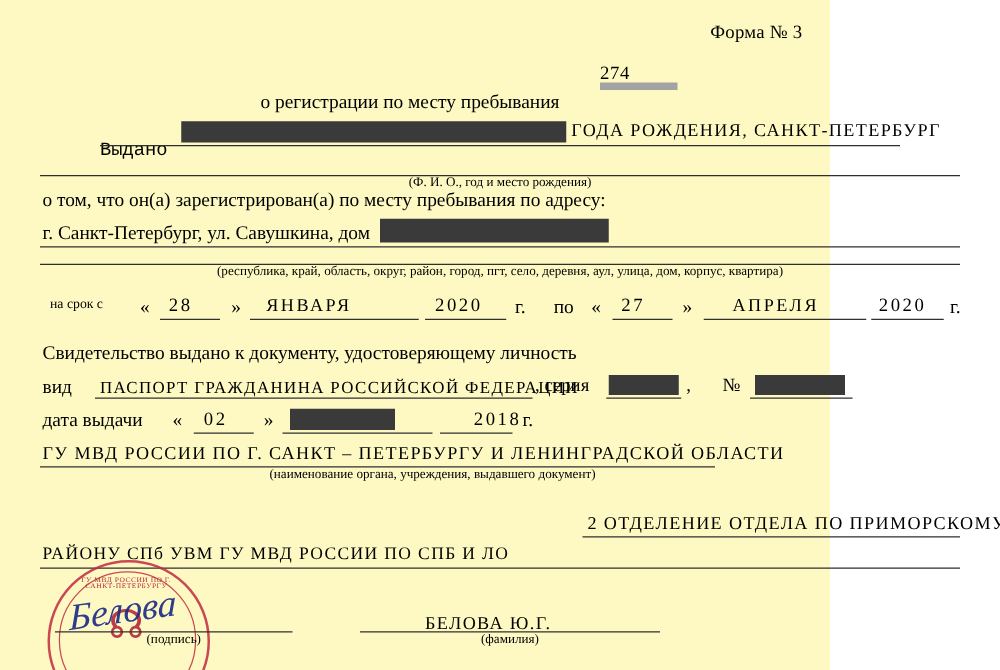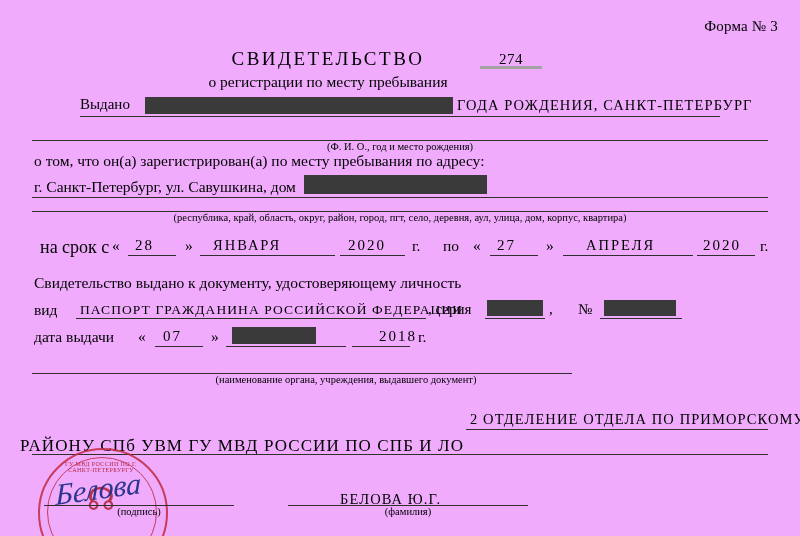--- a/index.html
+++ b/index.html
@@ -9,23 +9,23 @@
   body {
     width: 800px;
     height: 536px;
     background: #ffffff;
     font-family: "Liberation Serif", serif;
     color: #000000;
     overflow: hidden;
   }
   #page {
     position: relative;
-    width: 800px;
+    width: 664px;
     height: 536px;
-    background: #f0abfc;
+    background: #fef9c3;
   }
   .form-no {
     position: absolute;
     top: 18px;
     right: 22px;
     font-size: 15px;
     letter-spacing: 0.2px;
   }
   .title {
     position: absolute;
@@ -45,23 +45,22 @@
   .cert-number {
     position: absolute;
     top: 51px;
     left: 480px;
     font-size: 15px;
     letter-spacing: 0.5px;
   }
   .cert-number .num-rule {
     display: block;
     width: 62px;
-    border-bottom: 3px solid #a3a3a3;
+    border-bottom: 6px solid #a3a3a3;
     height: 15px;
-    text-align: center;
   }
   .subtitle {
     position: absolute;
     top: 73px;
     left: 0;
     width: 800px;
     text-align: center;
     font-size: 15.5px;
   }
   .subtitle-inner {
@@ -155,48 +154,45 @@
     white-space: nowrap;
   }
 </style>
 </head>
 <body>
 
 <div id="page">
 
   <div class="form-no">Форма № 3</div>
 
-  <div class="title">
-    <span class="title-inner">СВИДЕТЕЛЬСТВО</span>
-  </div>
   <div class="cert-number">
     <span class="num-rule">274</span>
   </div>
   <div class="subtitle">
     <span class="subtitle-inner">о регистрации по месту пребывания</span>
   </div>
 
-  <div class="txt" style="left:80px; top:96px;">Выдано</div>
+  <div class="txt" style="left:80px; top:112px;font-family:Liberation Mono, monospace;">Выдано</div>
   <div class="redact" style="left:145px; top:97px; width:308px; height:17px;"></div>
   <div class="txt spaced" style="left:457px; top:97px; font-size:14.5px;">ГОДА РОЖДЕНИЯ, САНКТ-ПЕТЕРБУРГ</div>
   <div class="rule" style="left:80px; top:116px; width:640px;"></div>
 
   <div class="rule" style="left:32px; top:140px; width:736px;"></div>
   <div class="small" style="left:232px; top:141px; width:336px;">(Ф. И. О., год и место рождения)</div>
 
   <div class="txt" style="left:34px; top:152px; font-size:15.5px;">о том, что он(а) зарегистрирован(а) по месту пребывания по адресу:</div>
 
   <div class="txt" style="left:34px; top:178px; font-size:15.5px;">г. Санкт-Петербург, ул. Савушкина, дом</div>
   <div class="redact" style="left:304px; top:175px; width:183px; height:19px;"></div>
   <div class="rule" style="left:32px; top:197px; width:736px;"></div>
 
   <div class="rule" style="left:32px; top:211px; width:736px;"></div>
   <div class="small" style="left:150px; top:212px; width:500px;">(республика, край, область, округ, район, город, пгт, село, деревня, аул, улица, дом, корпус, квартира)</div>
 
-  <div class="txt" style="left:40px; top:237px; font-size:18px;">на срок с</div>
+  <div class="txt" style="left:40px; top:237px; font-size:11px;">на срок с</div>
   <div class="txt" style="left:112px; top:237px; font-size:15.5px;">«</div>
   <div class="txt wide" style="left:135px; top:237px; font-size:15px;">28</div>
   <div class="rule" style="left:128px; top:255px; width:48px;"></div>
   <div class="txt" style="left:185px; top:237px; font-size:15.5px;">»</div>
   <div class="txt wide" style="left:213px; top:237px; font-size:14.5px;">ЯНВАРЯ</div>
   <div class="rule" style="left:200px; top:255px; width:135px;"></div>
   <div class="txt wide" style="left:348px; top:237px; font-size:15px;">2020</div>
   <div class="rule" style="left:340px; top:255px; width:65px;"></div>
   <div class="txt" style="left:412px; top:237px; font-size:15.5px;">г.</div>
   <div class="txt" style="left:443px; top:237px; font-size:15.5px;">по</div>
@@ -218,35 +214,36 @@
   <div class="txt" style="left:428px; top:301px; font-size:15px;">, серия</div>
   <div class="redact" style="left:487px; top:300px; width:56px; height:16px;"></div>
   <div class="rule" style="left:485px; top:318px; width:60px;"></div>
   <div class="txt" style="left:549px; top:301px; font-size:15px;">,</div>
   <div class="txt" style="left:578px; top:301px; font-size:15px;">№</div>
   <div class="redact" style="left:604px; top:300px; width:72px; height:16px;"></div>
   <div class="rule" style="left:600px; top:318px; width:82px;"></div>
 
   <div class="txt" style="left:34px; top:328px; font-size:15.5px;">дата выдачи</div>
   <div class="txt" style="left:138px; top:328px; font-size:15.5px;">«</div>
-  <div class="txt wide" style="left:163px; top:328px; font-size:15px;">07</div>
+  <div class="txt wide" style="left:163px; top:328px; font-size:15px;">02</div>
   <div class="rule" style="left:155px; top:346px; width:48px;"></div>
   <div class="txt" style="left:211px; top:328px; font-size:15.5px;">»</div>
   <div class="redact" style="left:232px; top:327px; width:84px; height:17px;"></div>
   <div class="rule" style="left:226px; top:346px; width:120px;"></div>
   <div class="txt wide" style="left:358px; top:328px; font-size:15px;margin-left:21px;">2018</div>
   <div class="rule" style="left:352px; top:346px; width:58px;"></div>
   <div class="txt" style="left:418px; top:328px; font-size:15.5px;">г.</div>
 
+  <div class="txt spaced" style="left:34px; top:355px; font-size:14.5px;">ГУ  МВД  РОССИИ  ПО  Г. САНКТ – ПЕТЕРБУРГУ  И  ЛЕНИНГРАДСКОЙ ОБЛАСТИ</div>
   <div class="rule" style="left:32px; top:373px; width:540px;"></div>
   <div class="small" style="left:170px; top:374px; width:352px;">(наименование органа, учреждения, выдавшего документ)</div>
 
   <div class="txt spaced" style="left:470px; top:411px; font-size:14.5px;">2 ОТДЕЛЕНИЕ ОТДЕЛА  ПО ПРИМОРСКОМУ</div>
   <div class="rule" style="left:466px; top:429px; width:302px;"></div>
-  <div class="txt spaced" style="left:20px; top:436px; font-size:17px;">РАЙОНУ СПб УВМ  ГУ  МВД  РОССИИ  ПО  СПБ  И  ЛО</div>
+  <div class="txt spaced" style="left:34px; top:436px; font-size:14px;">РАЙОНУ СПб УВМ  ГУ  МВД  РОССИИ  ПО  СПБ  И  ЛО</div>
   <div class="rule" style="left:32px; top:454px; width:736px;"></div>
 
   <div class="stamp"></div>
   <div class="stamp2"></div>
   <div class="stamp-txt-top">ГУ МВД РОССИИ ПО Г. САНКТ-ПЕТЕРБУРГУ</div>
   <div class="stamp-eagle">☊</div>
 
   <div class="signature">Белова</div>
   <div class="rule" style="left:44px; top:505px; width:190px;"></div>
   <div class="small" style="left:94px; top:506px; width:90px;">(подпись)</div>

